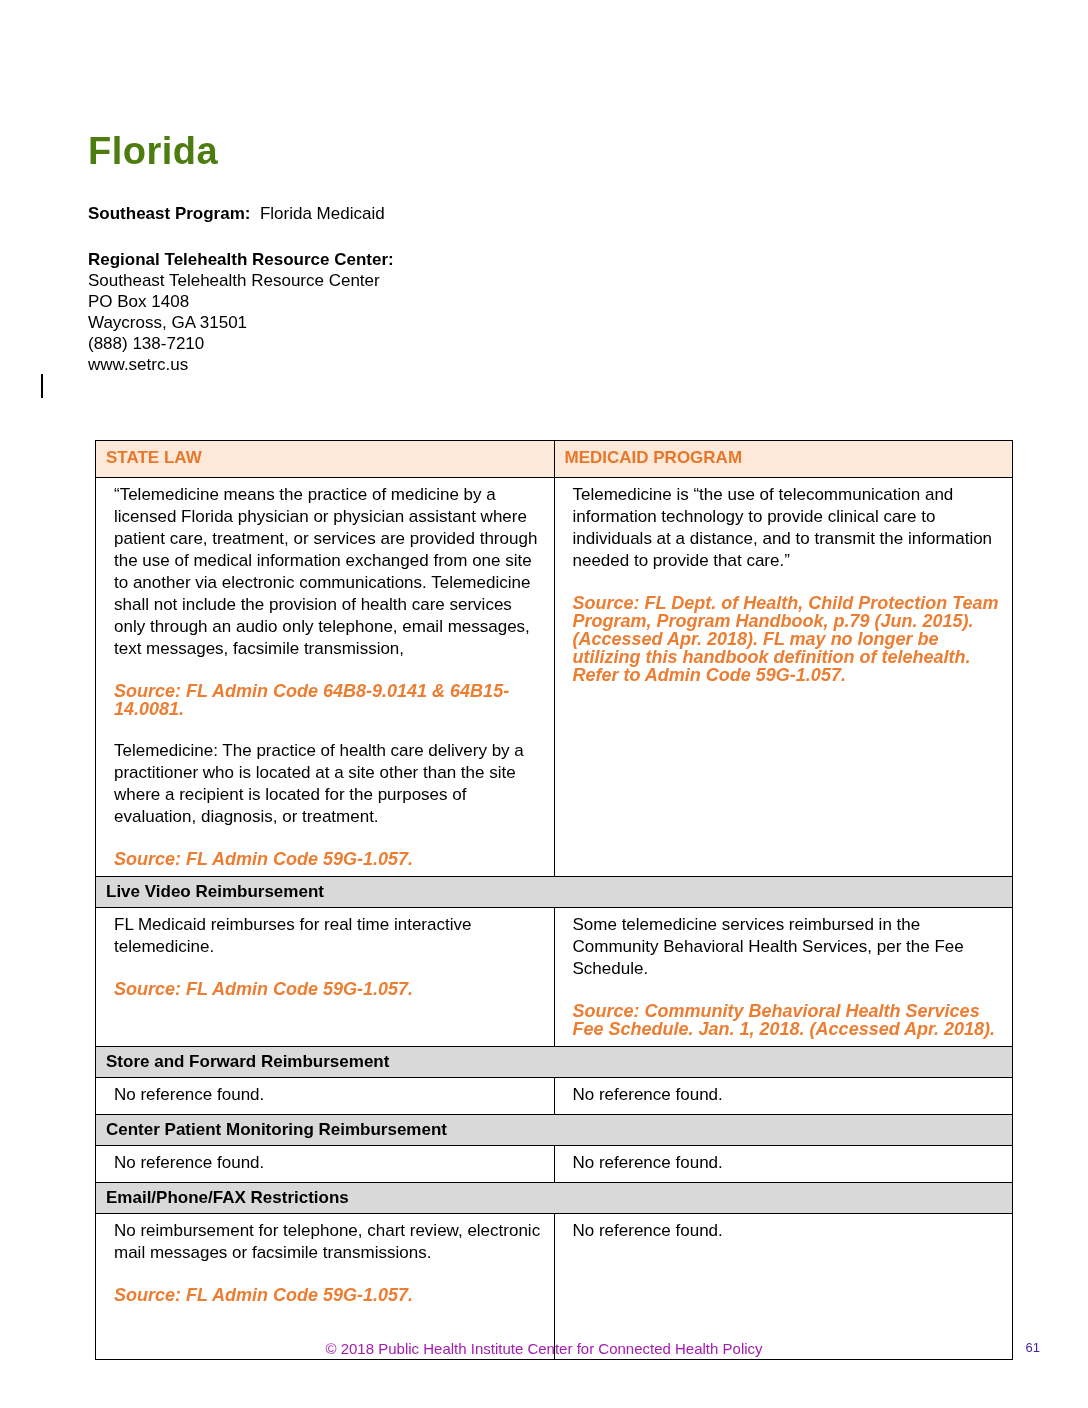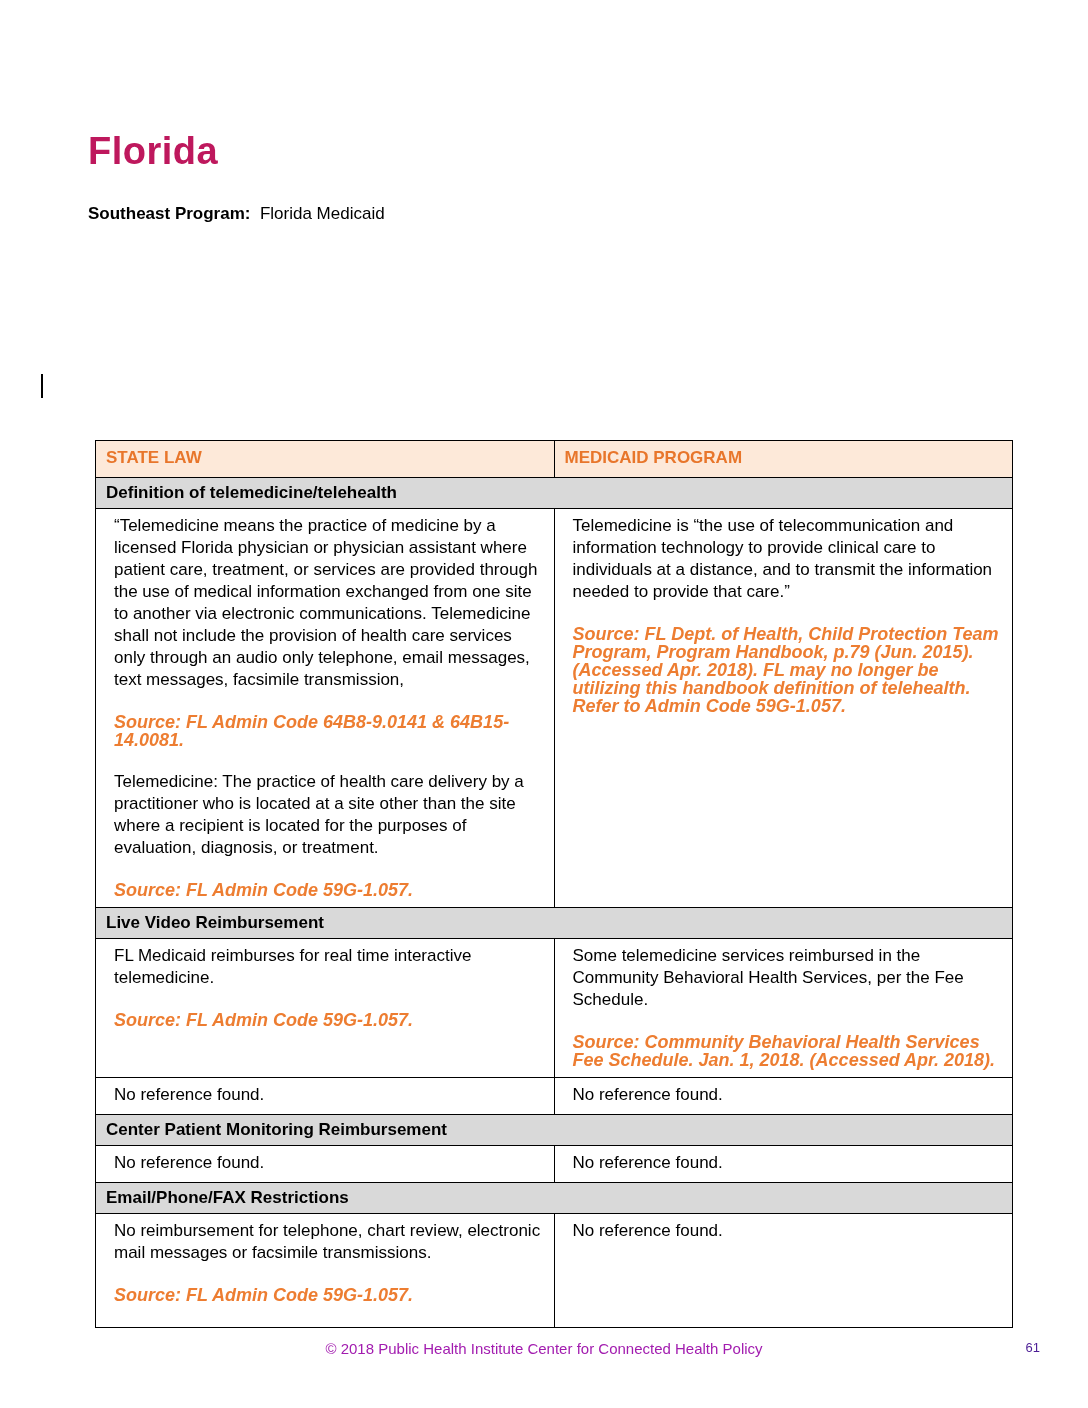--- a/index.html
+++ b/index.html
@@ -11,21 +11,21 @@
     color:#000;
     overflow:hidden;
   }
   .change-bar {
     position:absolute; left:41px; top:374px;
     width:2px; height:24px; background:#000;
   }
   .header-block { position:absolute; left:88px; top:130px; width:840px; }
   .doc-title {
     margin:0 0 30px 0;
-    font-size:38px; font-weight:bold; color:#be185d; letter-spacing:0.5px;
+    font-size:38px; font-weight:bold; color:#4d7c0f; letter-spacing:0.5px;
   }
   .field-line { margin:0 0 25px 0; font-size:17px; line-height:21px; }
   .field-label { font-weight:bold; }
   .field-value { font-weight:normal; }
   .rtrc-line { margin:0; font-size:17px; line-height:21px; }
   .rtrc-label { font-weight:bold; }
 
   table.policy-table {
     position:absolute; left:95px; top:440px;
     width:918px;
@@ -54,21 +54,21 @@
     padding:6px 10px 8px 10px;
     font-size:17px; line-height:22px;
   }
   .cell p { margin:0 0 22px 8px; }
   .cell p:last-child { margin-bottom:0; }
   .cell p.source {
     color:#ED7D31;
     font-weight:bold; font-style:italic;
     font-size:18px; line-height:18px;
   }
-  tr.row-email { height:114px; }
+  tr.row-email { height:146px; }
   tr.row-noref { height:35px; }
 
   .footer {
     position:absolute; left:0; top:1340px; width:100%;
     text-align:center;
     color:#a21caf; font-size:15px;
   }
   .page-number {
     position:absolute; right:48px; top:1340px;
     color:#4c1d95; font-size:13px;
@@ -80,32 +80,37 @@
 <div class="page">
 
   <div class="change-bar"></div>
 
   <div class="header-block">
     <h1 class="doc-title">Florida</h1>
 
     <p class="field-line"><span class="field-label">Southeast Program:</span>&nbsp; <span class="field-value">Florida Medicaid</span></p>
 
 
+    <div>
+      <p class="rtrc-line rtrc-label">Regional Telehealth Resource Center:</p>
+      <p class="rtrc-line">Southeast Telehealth Resource Center</p>
+      <p class="rtrc-line">PO Box 1408</p>
+      <p class="rtrc-line">Waycross, GA 31501</p>
+      <p class="rtrc-line">(888) 138-7210</p>
+      <p class="rtrc-line">www.setrc.us</p>
+    </div>
   </div>
 
   <table class="policy-table">
     <tbody>
       <tr>
         <th class="col-head" style="width:50%;">STATE LAW</th>
         <th class="col-head" style="width:50%;">MEDICAID PROGRAM</th>
       </tr>
 
-      <tr>
-        <td class="section-head" colspan="2">Definition of telemedicine/telehealth</td>
-      </tr>
       <tr>
         <td class="cell">
             <p class="body-text">“Telemedicine means the practice of medicine by a licensed Florida physician or physician assistant where patient care, treatment, or services are provided through the use of medical information exchanged from one site to another via electronic communications. Telemedicine shall not include the provision of health care services only through an audio only telephone, email messages, text messages, facsimile transmission,</p>
             <p class="source">Source: FL Admin Code 64B8-9.0141 &amp; 64B15-14.0081.</p>
             <p class="body-text">Telemedicine:  The practice of health care delivery by a practitioner who is located at a site other than the site where a recipient is located for the purposes of evaluation, diagnosis, or treatment.</p>
             <p class="source">Source: FL Admin Code 59G-1.057.</p>
           </td>
         <td class="cell">
             <p class="body-text">Telemedicine is “the use of telecommunication and information technology to provide clinical care to individuals at a distance, and to transmit the information needed to provide that care.”</p>
             <p class="source">Source: FL Dept. of Health, Child Protection Team Program, Program Handbook, p.79 (Jun. 2015).  (Accessed Apr. 2018). FL may no longer be utilizing this handbook definition of telehealth. Refer to Admin Code 59G-1.057.</p>
@@ -119,20 +124,23 @@
         <td class="cell">
             <p class="body-text">FL Medicaid reimburses for real time interactive telemedicine.</p>
             <p class="source">Source: FL Admin Code 59G-1.057.</p>
           </td>
         <td class="cell">
             <p class="body-text">Some telemedicine services reimbursed in the Community Behavioral Health Services, per the Fee Schedule.</p>
             <p class="source">Source: Community Behavioral Health Services Fee Schedule. Jan. 1, 2018. (Accessed Apr. 2018).</p>
           </td>
       </tr>
 
+      <tr>
+        <td class="section-head" colspan="2">Store and Forward Reimbursement</td>
+      </tr>
       <tr class="row-noref">
         <td class="cell">
             <p class="body-text">No reference found.</p>
           </td>
         <td class="cell">
             <p class="body-text">No reference found.</p>
           </td>
       </tr>
 
       <tr>

